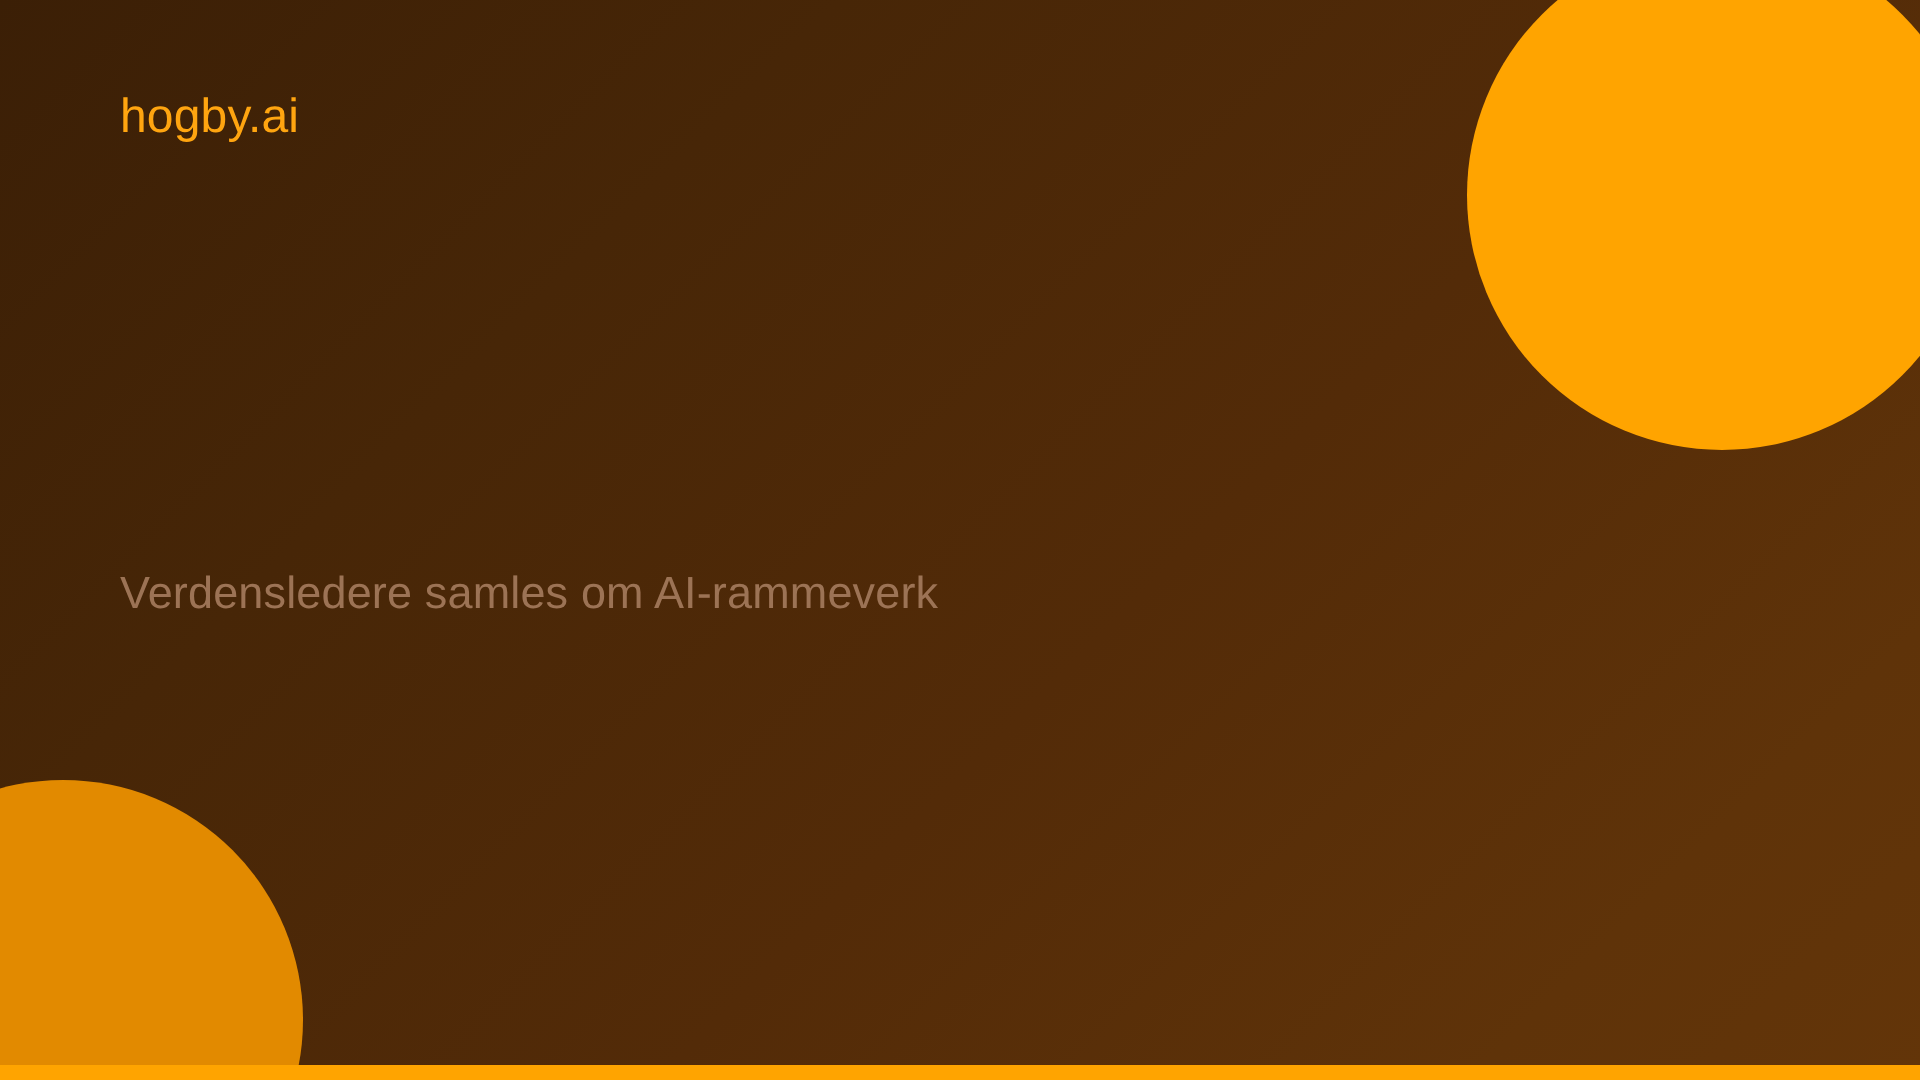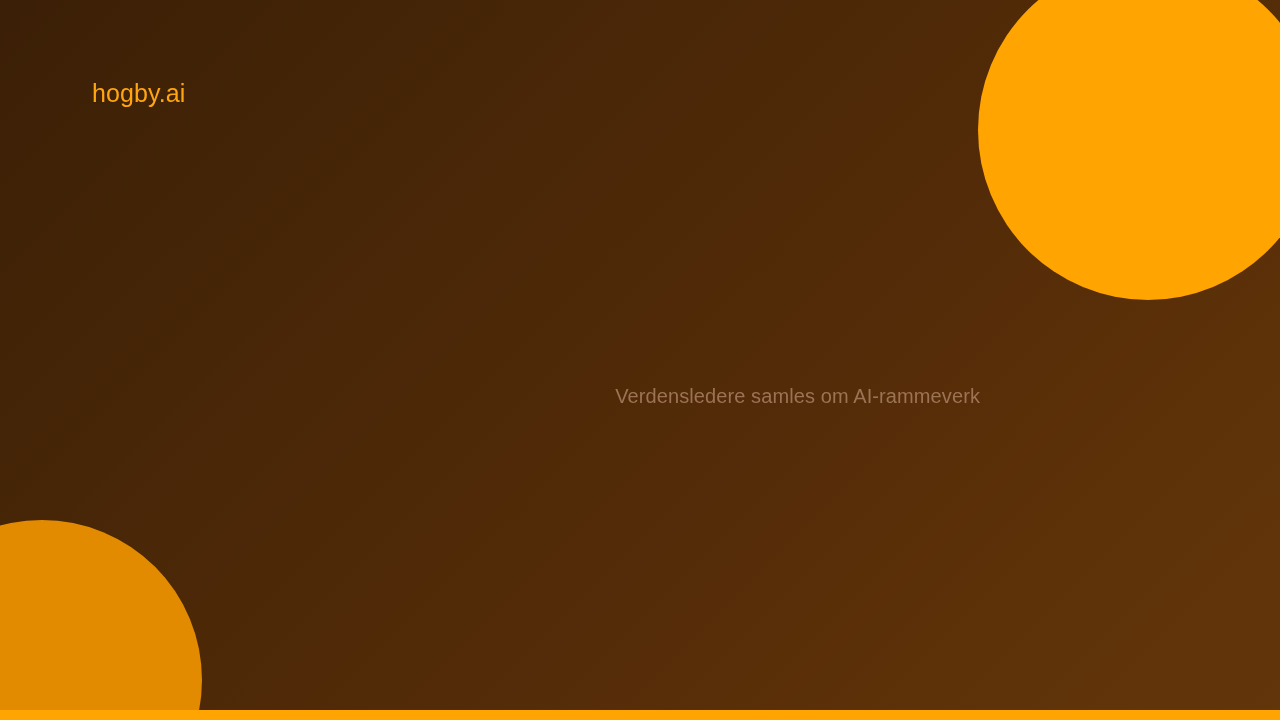--- a/index.html
+++ b/index.html
@@ -48,54 +48,52 @@
     right: 0;
     bottom: 0;
     height: 10px;
     background: #ffa400;
     z-index: 5;
   }
 
   .brand {
     position: absolute;
     left: 80px;
-    top: 78px;
-    font-size: 25px;
+    top: 62px;
+    font-size: 32px;
     line-height: 30px;
     color: #ffa510;
     letter-spacing: 0.1px;
     z-index: 4;
-    margin-left: 12px;
   }
 
   .title {
     position: absolute;
     left: 80px;
     top: 190px;
     width: 900px;
     font-size: 66px;
     line-height: 80px;
     color: #fdf8f2;
     font-weight: 400;
     letter-spacing: -0.5px;
     z-index: 4;
   }
 
   .subtitle {
     position: absolute;
     left: 80px;
     top: 375px;
     width: 900px;
-    font-size: 20px;
+    font-size: 30px;
     line-height: 42px;
     color: #9c7355;
     font-weight: 400;
     letter-spacing: 0.1px;
     z-index: 4;
-    text-align: right;
   }
 </style>
 </head>
 <body>
 
 <div class="slide">
 
   <div class="circle circle-top-right"></div>
 
   <div class="circle circle-bottom-left"></div>

